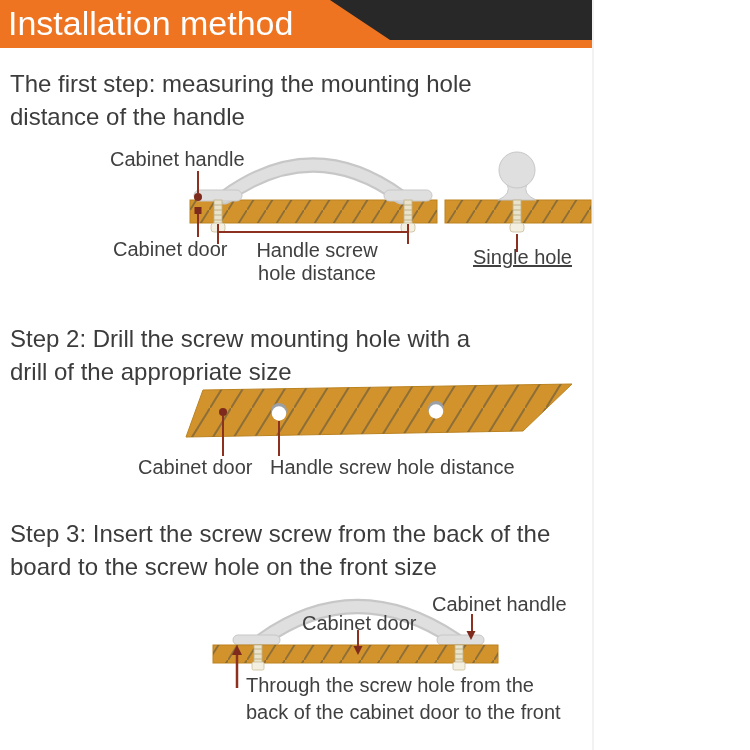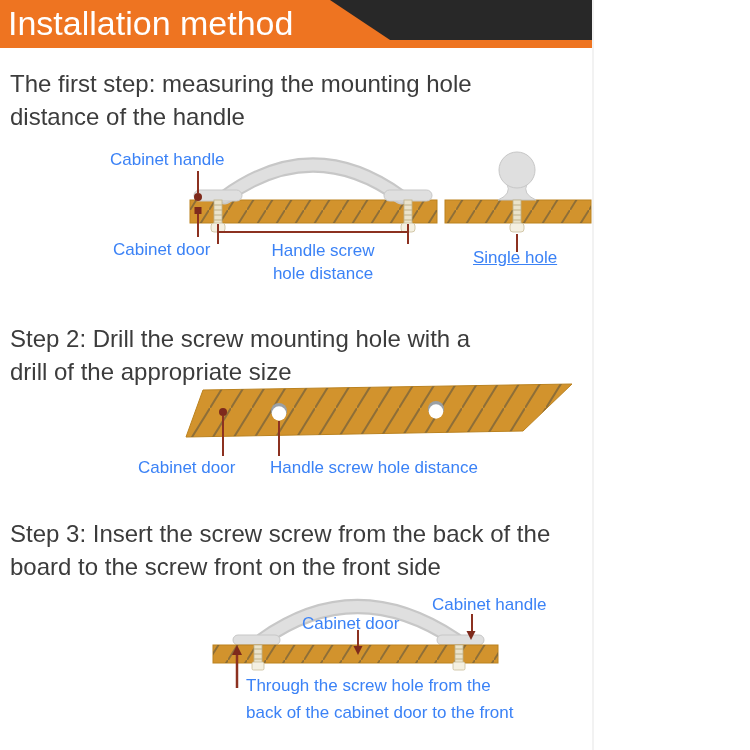--- a/index.html
+++ b/index.html
@@ -19,24 +19,24 @@
     font-size:24px;line-height:33px;color:#3c3c3c;}
   .heading-1{top:67px;}
   .heading-2{top:310px;margin-top:12px;}
   .heading-3{top:517px;}
   
   .dsvg{position:absolute;left:0;}
   #svg1{top:140px;}
   #svg2{top:378px;}
   #svg3{top:588px;}
   
-  .dlabel{position:absolute;font-size:17px;color:#3b82f6;white-space:nowrap;line-height:23px;}
+  .dlabel{position:absolute;font-size:20px;color:#404040;white-space:nowrap;line-height:23px;}
   .l1-handle{left:110px;top:148px;}
   .l1-door{left:113px;top:238px;}
-  .l1-dist{left:239px;top:239px;width:168px;text-align:center;white-space:normal;}
+  .l1-dist{left:233px;top:239px;width:168px;text-align:center;white-space:normal;}
   .l1-single{left:473px;top:246px;text-decoration:underline;}
   .l2-door{left:138px;top:456px;}
   .l2-dist{left:270px;top:456px;}
   .l3-door{left:302px;top:612px;}
   .l3-handle{left:432px;top:593px;}
   .l3-caption{left:246px;top:672px;line-height:27px;white-space:nowrap;}
 </style>
 </head>
 <body>
 
@@ -146,21 +146,21 @@
       <path d="M223,416 V456" stroke="#8c3120" stroke-width="2"></path>
     </g>
     <path d="M279,421 V456" stroke="#8c3120" stroke-width="2"></path>
   </svg>
 
   <div class="dlabel l2-door">Cabinet door</div>
   <div class="dlabel l2-dist">Handle screw hole distance</div>
 
   <div class="heading heading-3">
     <div>Step 3: Insert the screw screw from the back of the</div>
-    <div>board to the screw front on the front side</div>
+    <div>board to the screw hole on the front size</div>
   </div>
 
   <svg id="svg3" class="dsvg" width="750" height="150" viewBox="0 588 750 150">
     <defs>
       <pattern id="hatch3" patternUnits="userSpaceOnUse" width="19" height="30">
         <line x1="0" y1="30" x2="19" y2="0" stroke="#4a4a42" stroke-width="2" opacity="0.5"></line>
       </pattern>
     </defs>
 
     <g>

